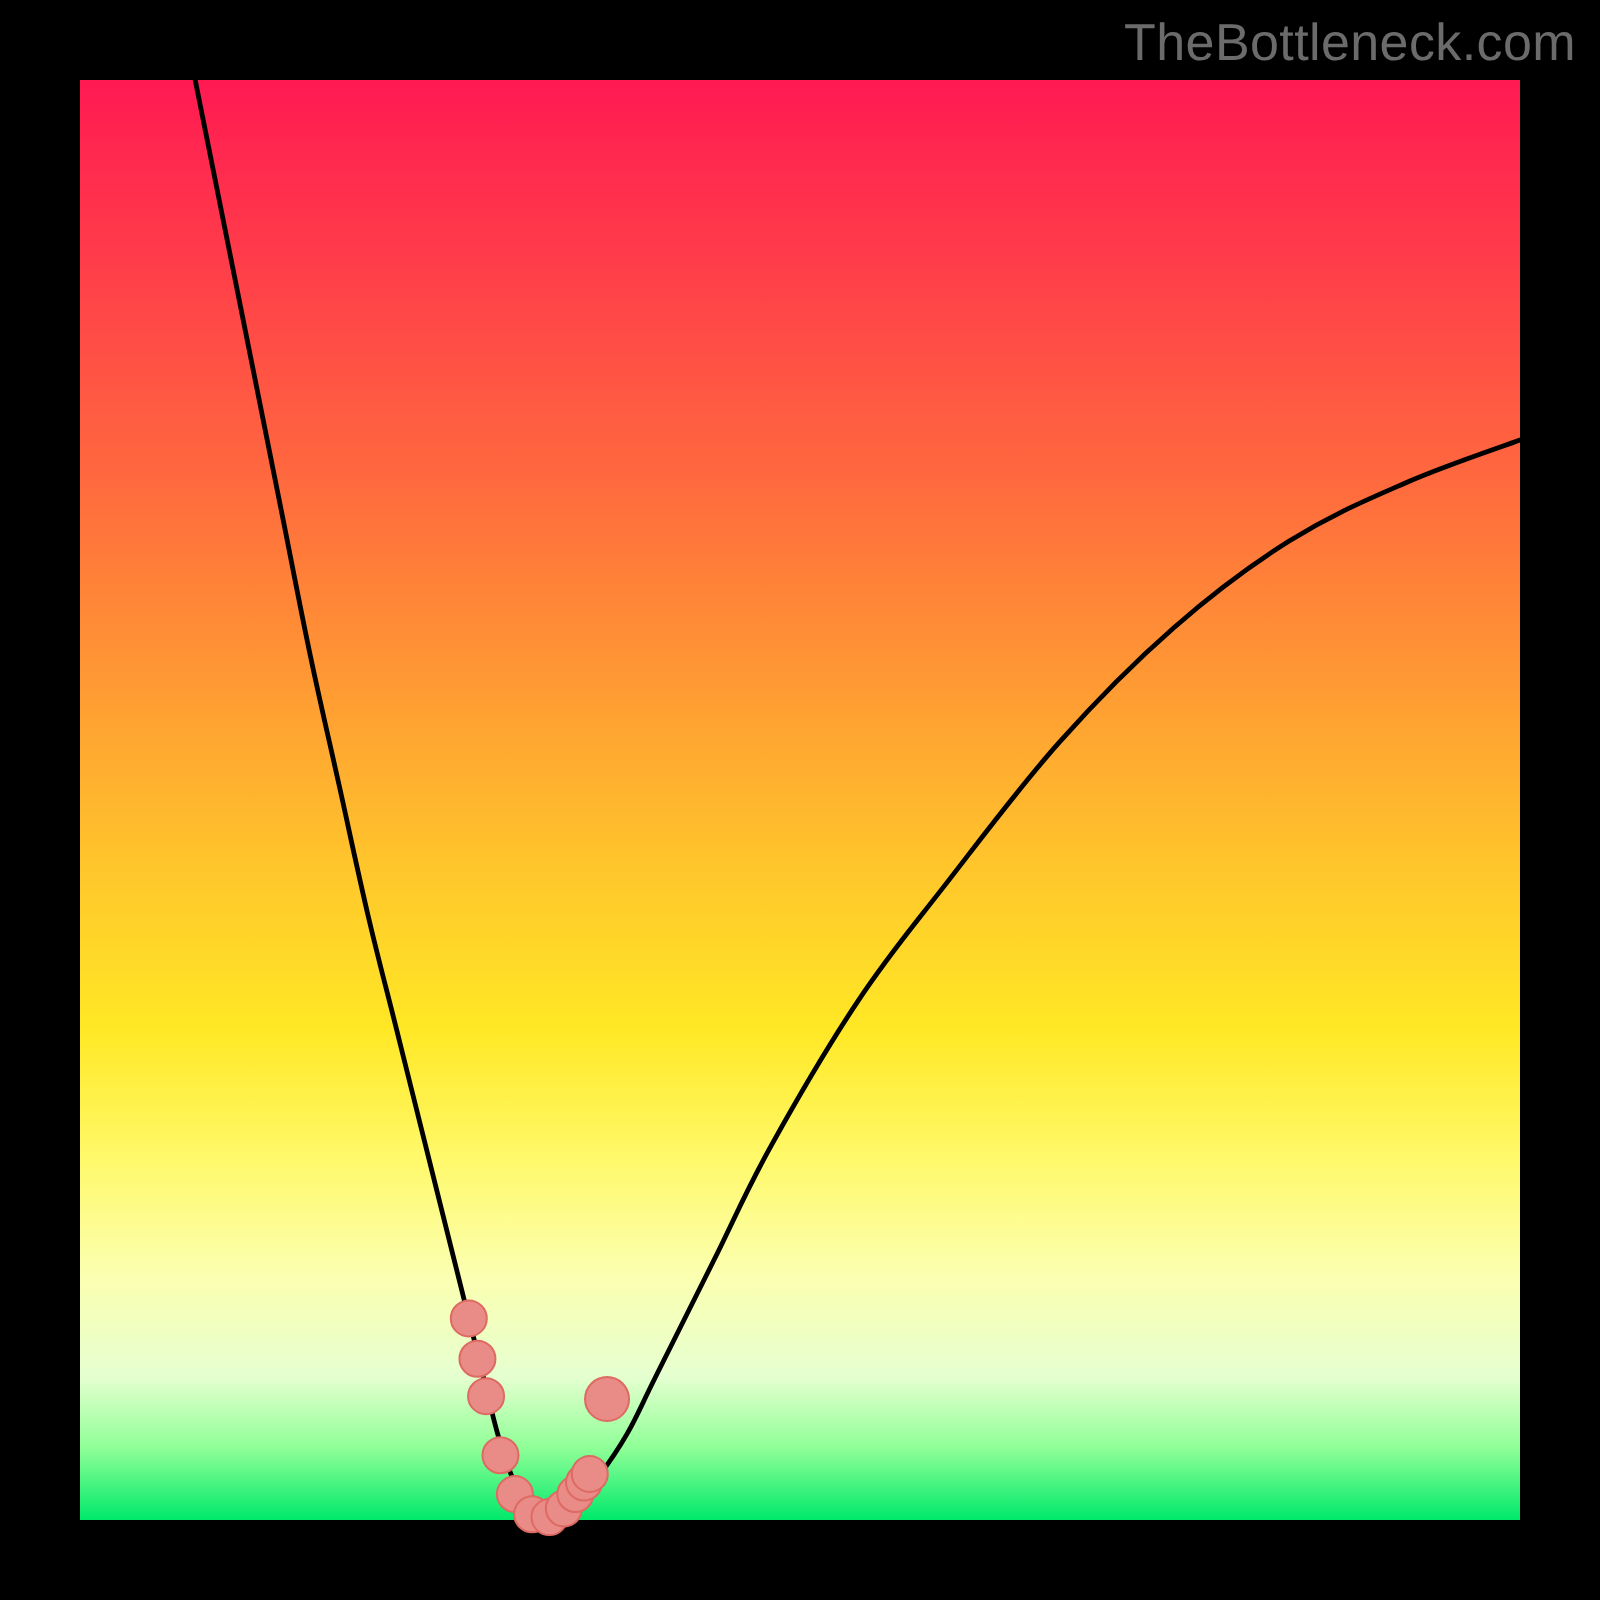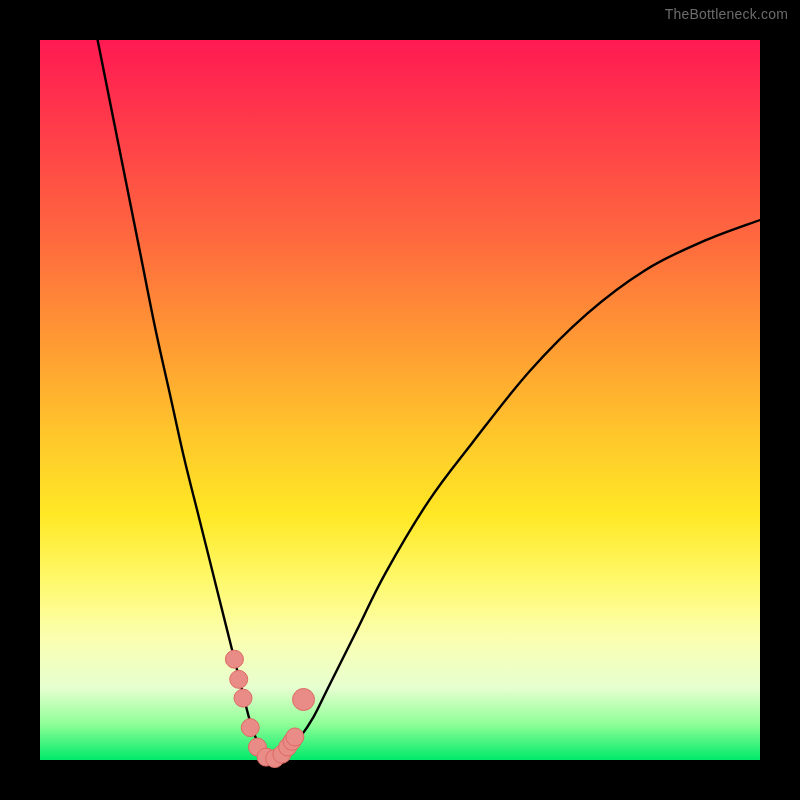--- a/index.html
+++ b/index.html
@@ -37,21 +37,21 @@
       #e6ffd0 90%,
       #8fff97 95%,
       #00e96a 100%
     );
   }
   .watermark {
     position: absolute;
     top: 6px;
     right: 12px;
     color: #6b6b6b;
-    font-size: 14px;
+    font-size: 26px;
     letter-spacing: 0.2px;
     user-select: none;
   }
   svg.overlay {
     position: absolute;
     left: 0;
     top: 0;
     width: 720px;
     height: 720px;
     overflow: visible;

